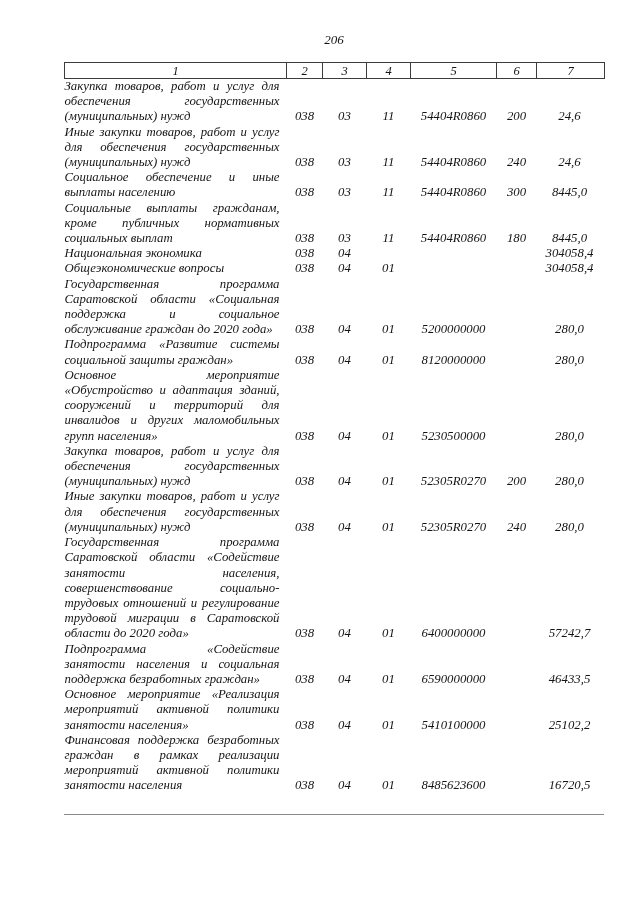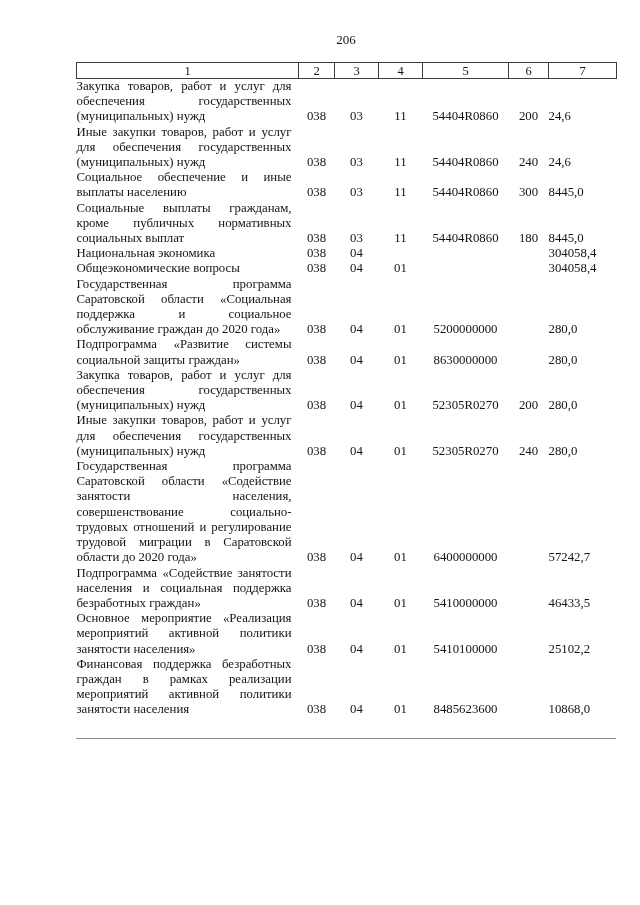--- a/index.html
+++ b/index.html
@@ -10,23 +10,24 @@
   body {
     width: 640px;
     height: 905px;
     position: relative;
     font-family: "Liberation Serif", "DejaVu Serif", serif;
     color: #141414;
     overflow: hidden;
   }
   .page {
     position: absolute;
-    left: 76px;
+    left: 64px;
     top: 32px;
     width: 540px;
+    font-style: italic;
   }
   .page-number {
     width: 540px;
     text-align: center;
     font-size: 13px;
     margin-bottom: 14px;
   }
   table.budget {
     width: 540px;
     border-collapse: collapse;
@@ -55,21 +56,21 @@
     padding: 0;
   }
   td.c1 {
     text-align: justify;
     padding-right: 7px;
   }
   td.cc {
     text-align: center;
   }
   td.c7 {
-    text-align: left;
+    text-align: center;
     padding-right: 2px;
   }
   tbody tr td {
     padding-top: 0px;
   }
   .bottom-rule {
     width: 540px;
     border-top: 1px solid #8a8a8a;
     margin-top: 20px;
     height: 0;
@@ -171,25 +172,34 @@
     <td class="cc">5200000000</td>
     <td class="cc"></td>
     <td class="c7">280,0</td>
   </tr>
 
   <tr>
     <td class="c1">Подпрограмма «Развитие системы социальной защиты граждан»</td>
     <td class="cc">038</td>
     <td class="cc">04</td>
     <td class="cc">01</td>
-    <td class="cc">8630000000</td>
-    <td class="cc"></td>
-    <td class="c7">280,0</td>
-  </tr>
-
+    <td class="cc">8120000000</td>
+    <td class="cc"></td>
+    <td class="c7">280,0</td>
+  </tr>
+
+  <tr>
+    <td class="c1">Основное мероприятие «Обустройство и адаптация зданий, сооружений и территорий для инвалидов и других маломобильных групп населения»</td>
+    <td class="cc">038</td>
+    <td class="cc">04</td>
+    <td class="cc">01</td>
+    <td class="cc">5230500000</td>
+    <td class="cc"></td>
+    <td class="c7">280,0</td>
+  </tr>
 
 
   <tr>
     <td class="c1">Закупка товаров, работ и услуг для обеспечения государственных (муниципальных) нужд</td>
     <td class="cc">038</td>
     <td class="cc">04</td>
     <td class="cc">01</td>
     <td class="cc">52305R0270</td>
     <td class="cc">200</td>
     <td class="c7">280,0</td>
@@ -213,21 +223,21 @@
     <td class="cc">6400000000</td>
     <td class="cc"></td>
     <td class="c7">57242,7</td>
   </tr>
 
   <tr>
     <td class="c1">Подпрограмма «Содействие занятости населения и социальная поддержка безработных граждан»</td>
     <td class="cc">038</td>
     <td class="cc">04</td>
     <td class="cc">01</td>
-    <td class="cc">5410000000</td>
+    <td class="cc">6590000000</td>
     <td class="cc"></td>
     <td class="c7">46433,5</td>
   </tr>
 
   <tr>
     <td class="c1">Основное мероприятие «Реализация мероприятий активной политики занятости населения»</td>
     <td class="cc">038</td>
     <td class="cc">04</td>
     <td class="cc">01</td>
     <td class="cc">5410100000</td>
@@ -235,19 +245,19 @@
     <td class="c7">25102,2</td>
   </tr>
 
   <tr>
     <td class="c1">Финансовая поддержка безработных граждан в рамках реализации мероприятий активной политики занятости населения</td>
     <td class="cc">038</td>
     <td class="cc">04</td>
     <td class="cc">01</td>
     <td class="cc">8485623600</td>
     <td class="cc"></td>
-    <td class="c7">10868,0</td>
+    <td class="c7">16720,5</td>
   </tr>
 </tbody>
   </table>
 
   <div class="bottom-rule"></div>
 </div>
 
 </body></html>

